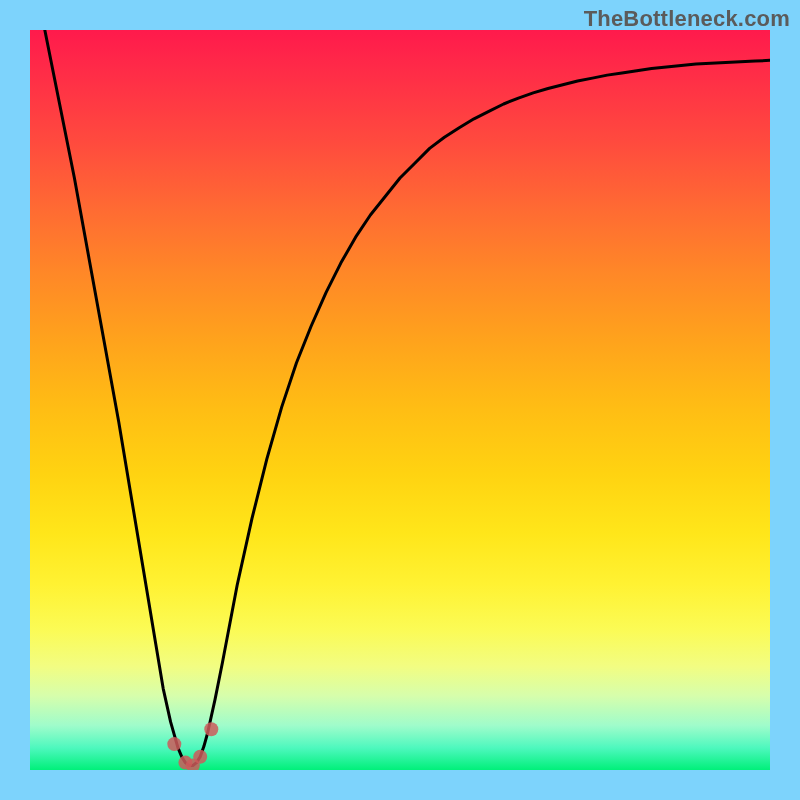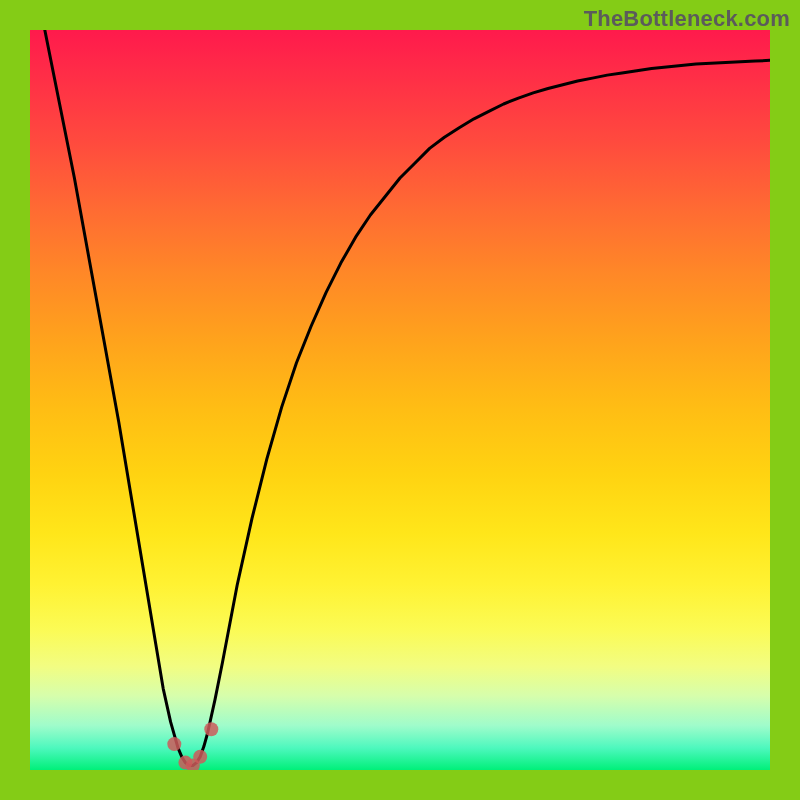--- a/index.html
+++ b/index.html
@@ -1,21 +1,21 @@
 <!DOCTYPE html>
 <html><head>
 <meta charset="utf-8">
 <style>
   * { margin: 0; padding: 0; box-sizing: border-box; }
   html, body { width: 800px; height: 800px; overflow: hidden; background: #000; }
   .frame {
     position: relative;
     width: 800px;
     height: 800px;
-    background: #84cc16;
+    background: #7dd3fc;
   }
   .plot {
     position: absolute;
     left: 30px;
     top: 30px;
     width: 740px;
     height: 740px;
     overflow: hidden;
   }
   .gradient-bg {

